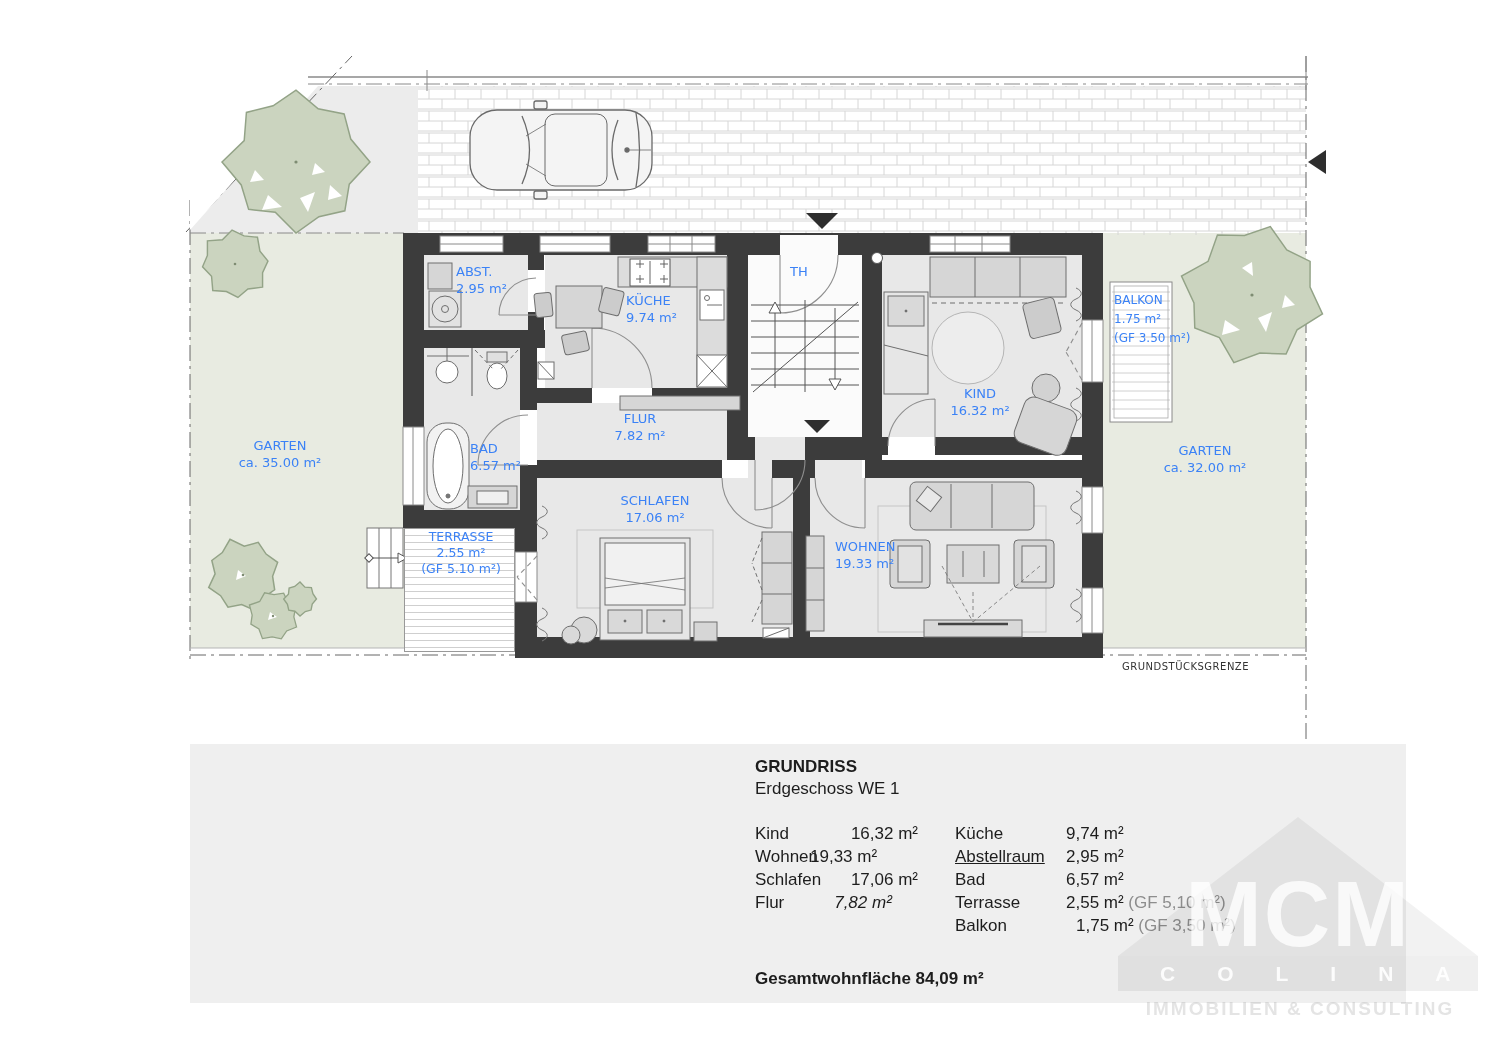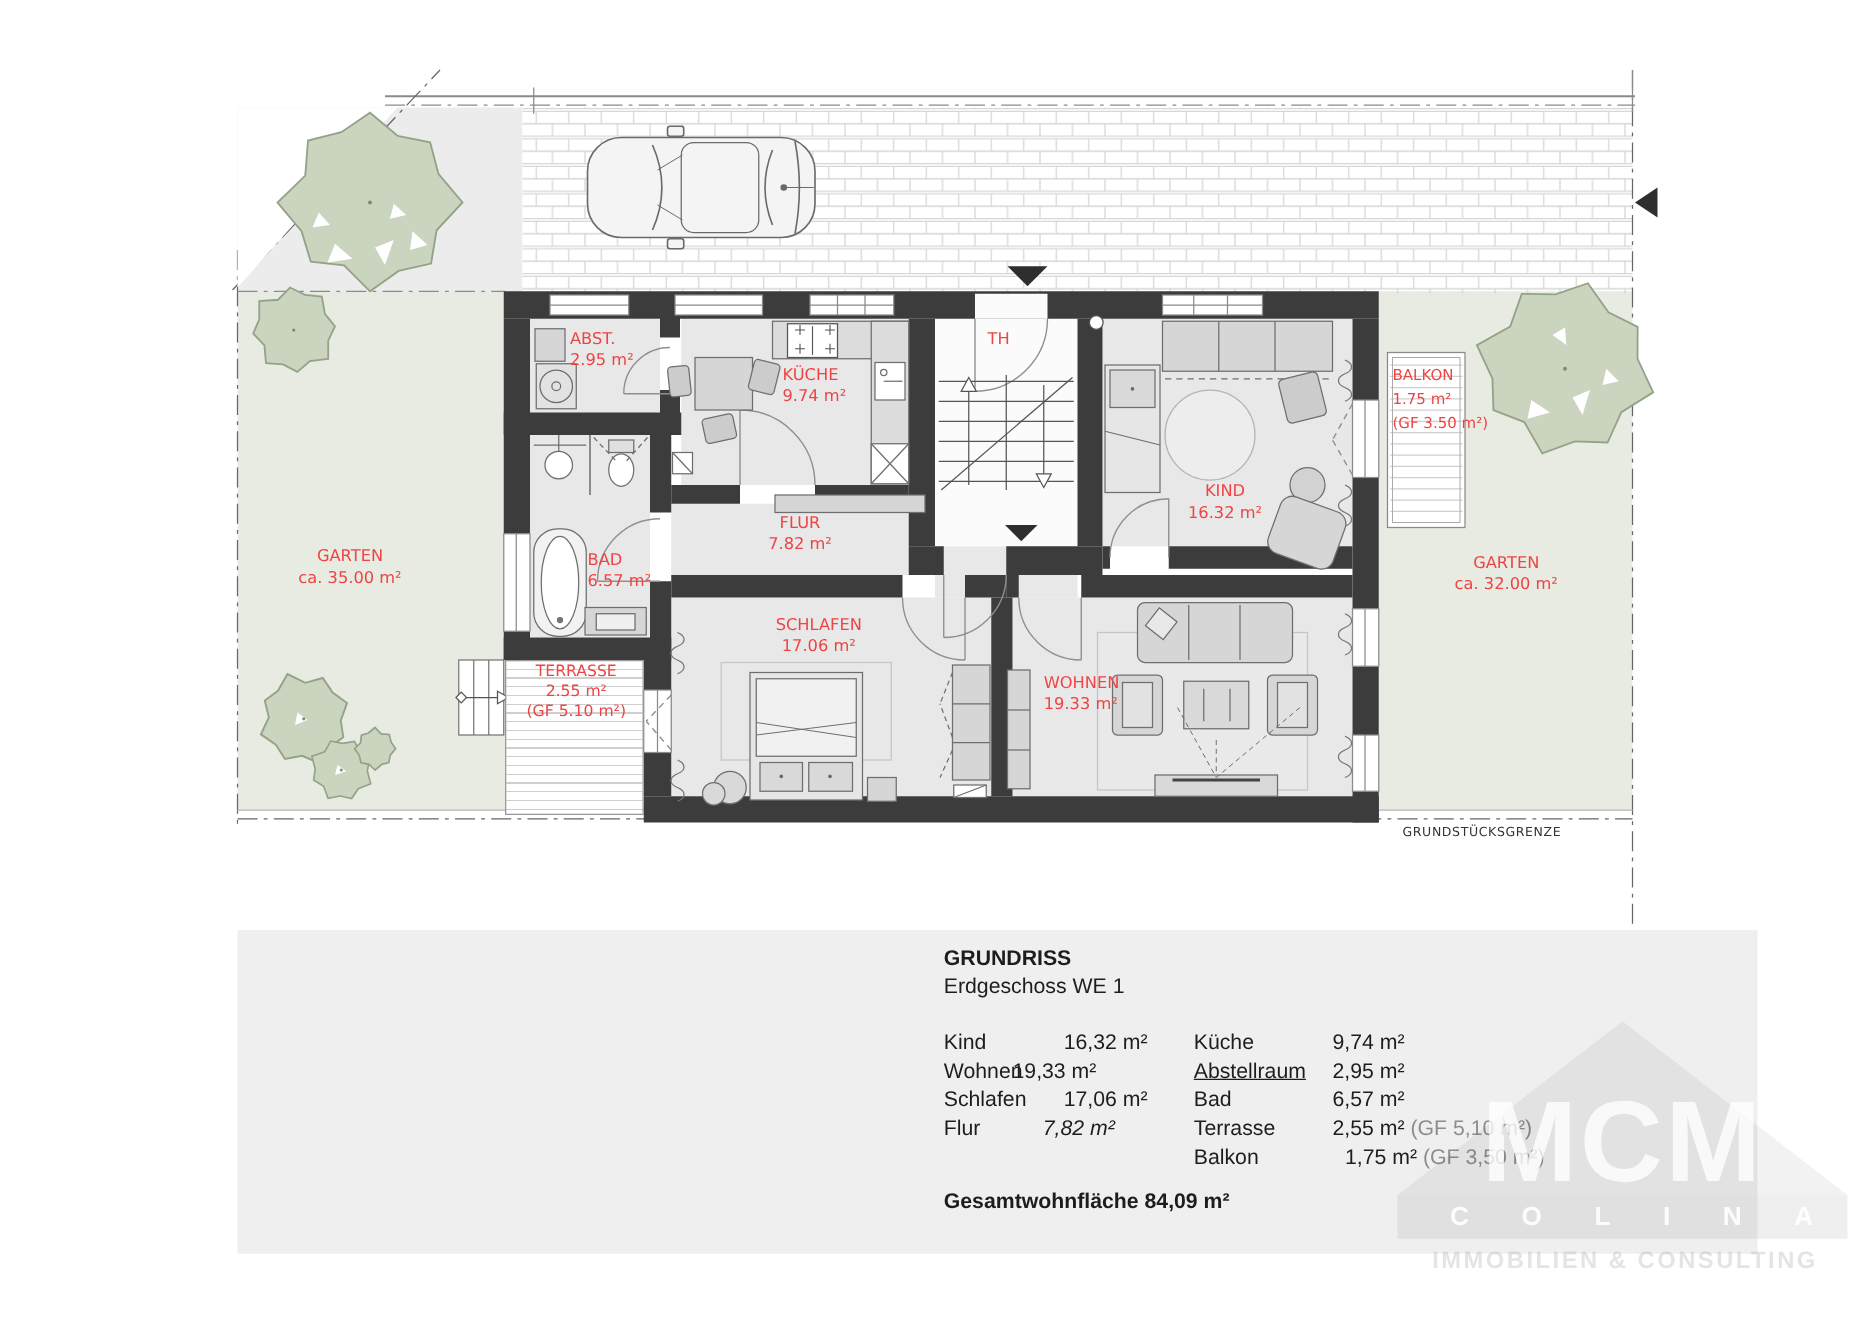--- a/index.html
+++ b/index.html
@@ -1,19 +1,19 @@
 <!DOCTYPE html>
 <html><head>
 <meta charset="utf-8">
 <style>
   html,body{margin:0;padding:0;background:#fff;}
   #canvas{position:relative;width:1500px;height:1060px;background:#fff;overflow:hidden;
           font-family:"DejaVu Sans",sans-serif;color:#1d1d1d;}
   .abs{position:absolute;}
-  .lbl{position:absolute;font-size:13px;line-height:17px;color:#ef4444;white-space:nowrap;}
+  .lbl{position:absolute;font-size:13px;line-height:17px;color:#3b82f6;white-space:nowrap;}
   .lbl.center{text-align:center;}
   .lbl span{display:block;}
   
   .deck{background:repeating-linear-gradient(180deg,#ffffff 0px,#ffffff 6px,#cfcfcf 6px,#cfcfcf 7px);}
   
   #panel{position:absolute;left:190px;top:744px;width:1216px;height:259px;background:#efefef;
          font-family:"Liberation Sans",sans-serif;}
   #panel .t{position:absolute;font-size:17px;line-height:21px;}
   #panel .bold{font-weight:bold;}
   #panel .gf{color:#8d8d8d;}
@@ -412,21 +412,21 @@
       </div>
     <div class="prow" style="left:765px;top:149px;width:351px;">
       <span class="abs" style="left:0;">Terrasse</span>
         <span class="abs" style="left:111px;"><span>2,55 m²</span><span class="gf"> (GF 5,10 m²)</span></span>
       </div>
     <div class="prow" style="left:765px;top:172px;width:351px;">
       <span class="abs" style="left:0;">Balkon</span>
         <span class="abs" style="left:121px;"><span>1,75 m²</span><span class="gf"> (GF 3,50 m²)</span></span>
       </div>
 
-    <div class="t bold" style="left:565px;top:206px;">Gesamtwohnfläche 84,09 m²</div>
+    <div class="t bold" style="left:565px;top:224px;">Gesamtwohnfläche 84,09 m²</div>
   </div>
 
   <div id="wm-tri"></div>
   <div id="wm-mono">MCM</div>
   <div id="wm-band">COLINA</div>
   <div id="wm-tag">IMMOBILIEN &amp; CONSULTING</div>
 
 </div>
 
 </body></html>

